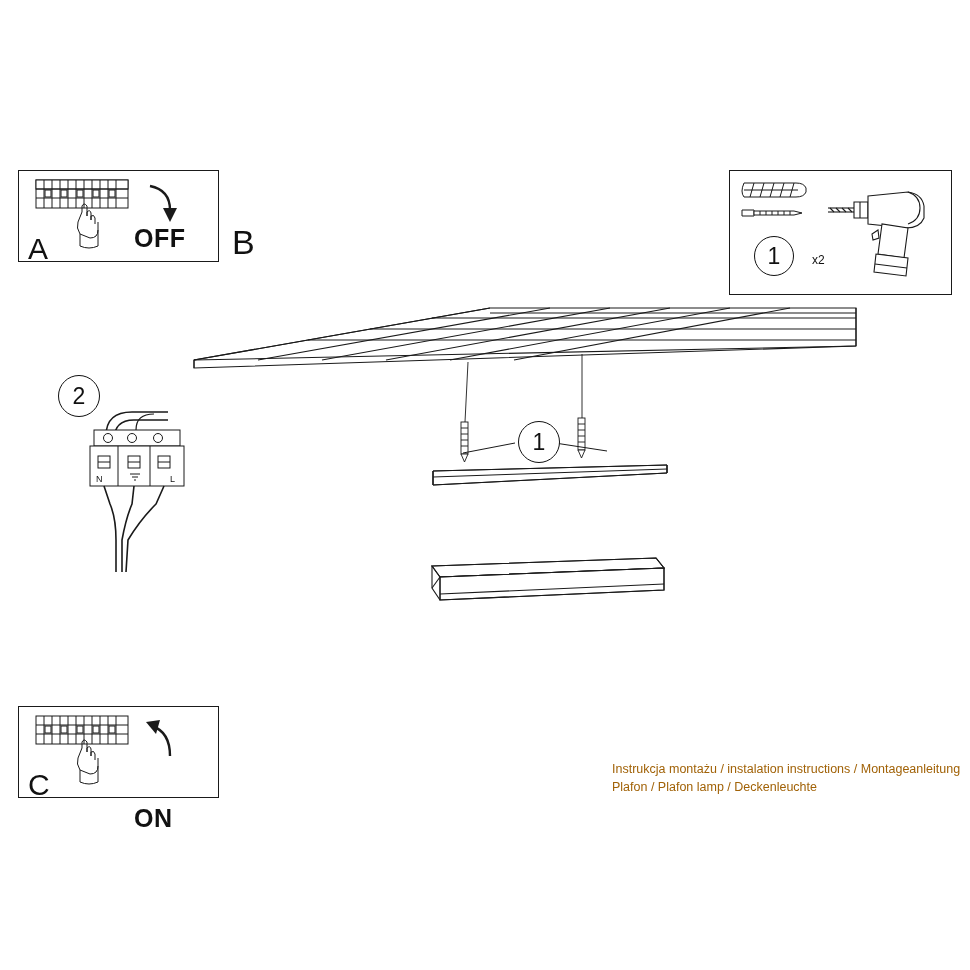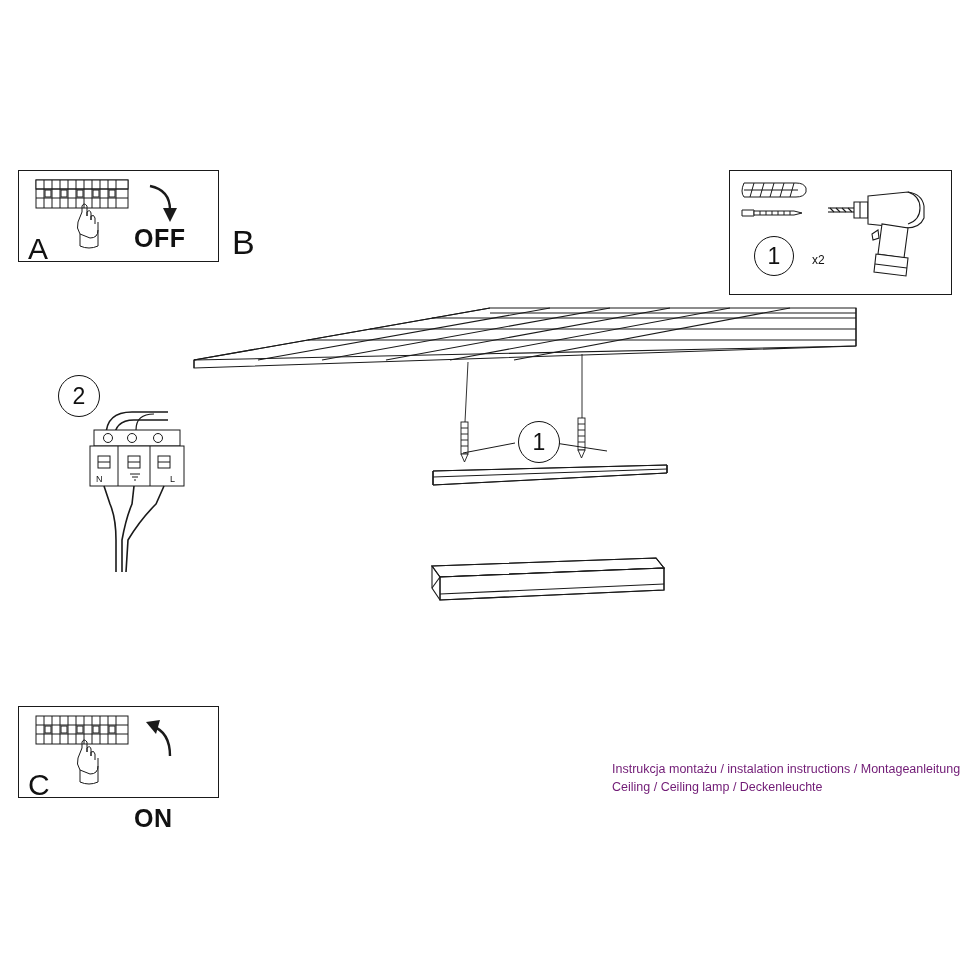--- a/index.html
+++ b/index.html
@@ -69,21 +69,21 @@
     position: absolute;
     font-size: 12px;
     color: #111;
   }
 
   
   .footer {
     position: absolute;
     font-size: 12.5px;
     line-height: 18px;
-    color: #701a75;
+    color: #a16207;
   }
   .footer div { white-space: nowrap; }
 
   svg { display: block; }
   .ln { stroke: #1a1a1a; fill: none; }
 </style>
 </head>
 <body>
 
 <div id="sheet">
@@ -373,16 +373,16 @@
 
   <div class="abs" style="left:140px; top:712px;">
     <svg width="50" height="48" viewBox="0 0 50 48">
       <path class="ln" stroke-width="2.4" d="M30 44 Q30 20 12 14"></path>
       <polygon points="6,10 20,8 16,22" fill="#1a1a1a"></polygon>
     </svg>
   </div>
 
   <div class="footer" style="left:612px; top:760px;">
     <div>Instrukcja montażu / instalation instructions / Montageanleitung</div>
-    <div>Ceiling / Ceiling lamp / Deckenleuchte</div>
+    <div>Plafon / Plafon lamp / Deckenleuchte</div>
   </div>
 
 </div>
 
 </body></html>

